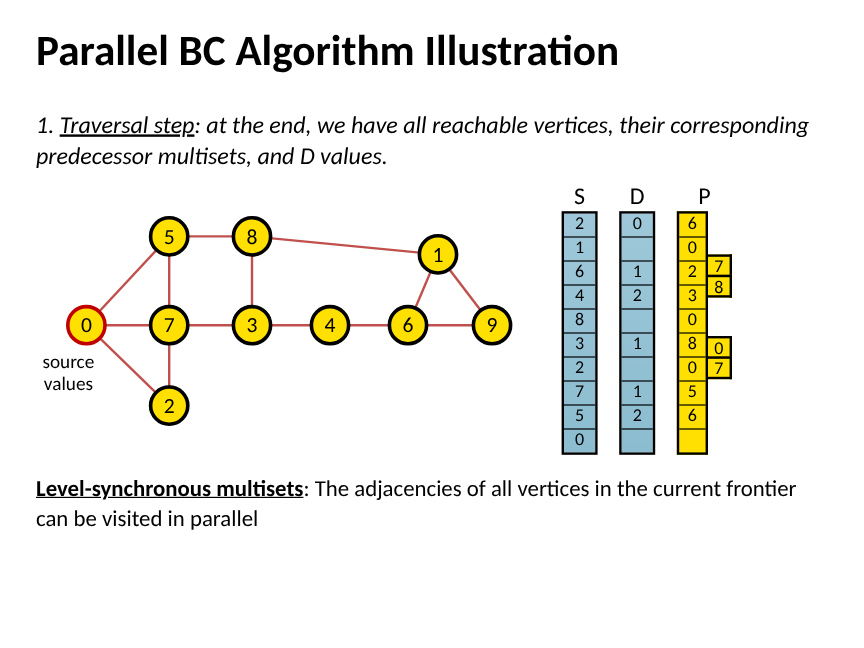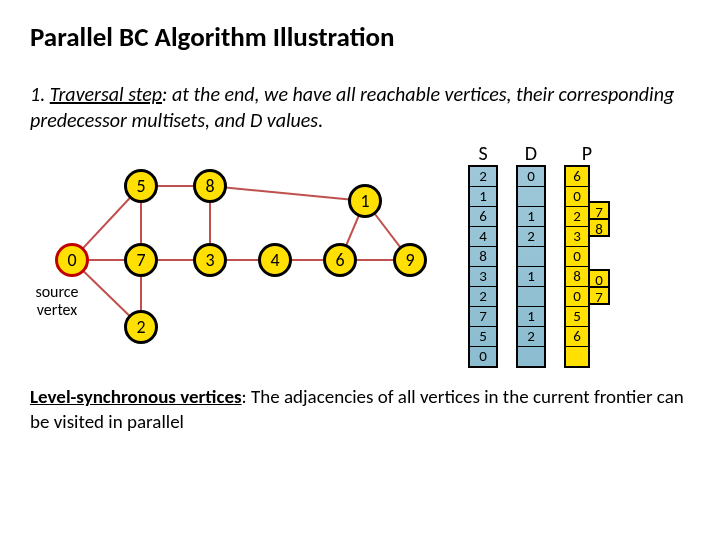--- a/index.html
+++ b/index.html
@@ -6,21 +6,21 @@
     margin: 0;
     padding: 20px 30px;
     font-family: Calibri, Arial, sans-serif;
     background: #fff;
     width: 720px;
     height: 540px;
     box-sizing: border-box;
     color: #000;
   }
   h1 {
-    font-size: 27px;
+    font-size: 36px;
     font-weight: bold;
     margin: 0 0 28px 0;
   }
   .step {
     font-size: 20px;
     margin: 0 0 8px 0;
     line-height: 1.3;
     font-style: italic;
   }
   .step .u { text-decoration: underline; }
@@ -150,21 +150,21 @@
     <div class="node" style="left:94px; top:28px;">5</div>
     <div class="node" style="left:94px; top:102px;">7</div>
     <div class="node" style="left:94px; top:169px;">2</div>
     <div class="node" style="left:163px; top:28px;">8</div>
     <div class="node" style="left:163px; top:102px;">3</div>
     <div class="node" style="left:228px; top:102px;">4</div>
     <div class="node" style="left:318px; top:43px;">1</div>
     <div class="node" style="left:293px; top:102px;">6</div>
     <div class="node" style="left:363px; top:102px;">9</div>
     <div class="src-label" style="left:0; top:142px; width:54px; white-space:pre;">source
-vertex</div>
+values</div>
   </div>
 
   <div class="tables">
     <div class="tcol">
       <div class="thdr">S</div>
       <div class="tbox tall">
         <div class="cell">2</div>
         <div class="cell">1</div>
         <div class="cell">6</div>
         <div class="cell">4</div>
@@ -218,14 +218,14 @@
           <div class="scell empty"></div>
           <div class="scell empty"></div>
         </div>
       </div>
     </div>
   </div>
 
 </div>
 
 <p class="footer">
-  <b><span class="u">Level-synchronous vertices</span></b><span>: The adjacencies of all vertices in the current frontier can be visited in parallel</span>
+  <b><span class="u">Level-synchronous multisets</span></b><span>: The adjacencies of all vertices in the current frontier can be visited in parallel</span>
 </p>
 
 </body></html>

